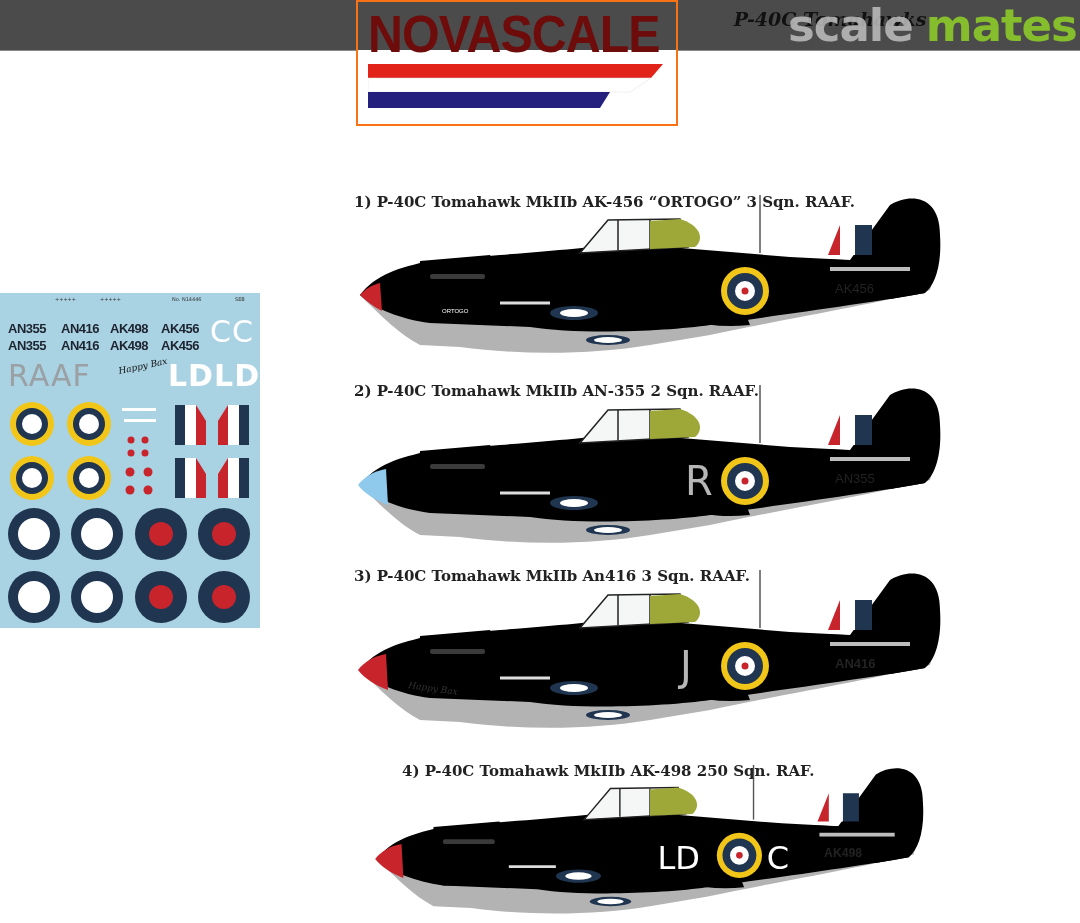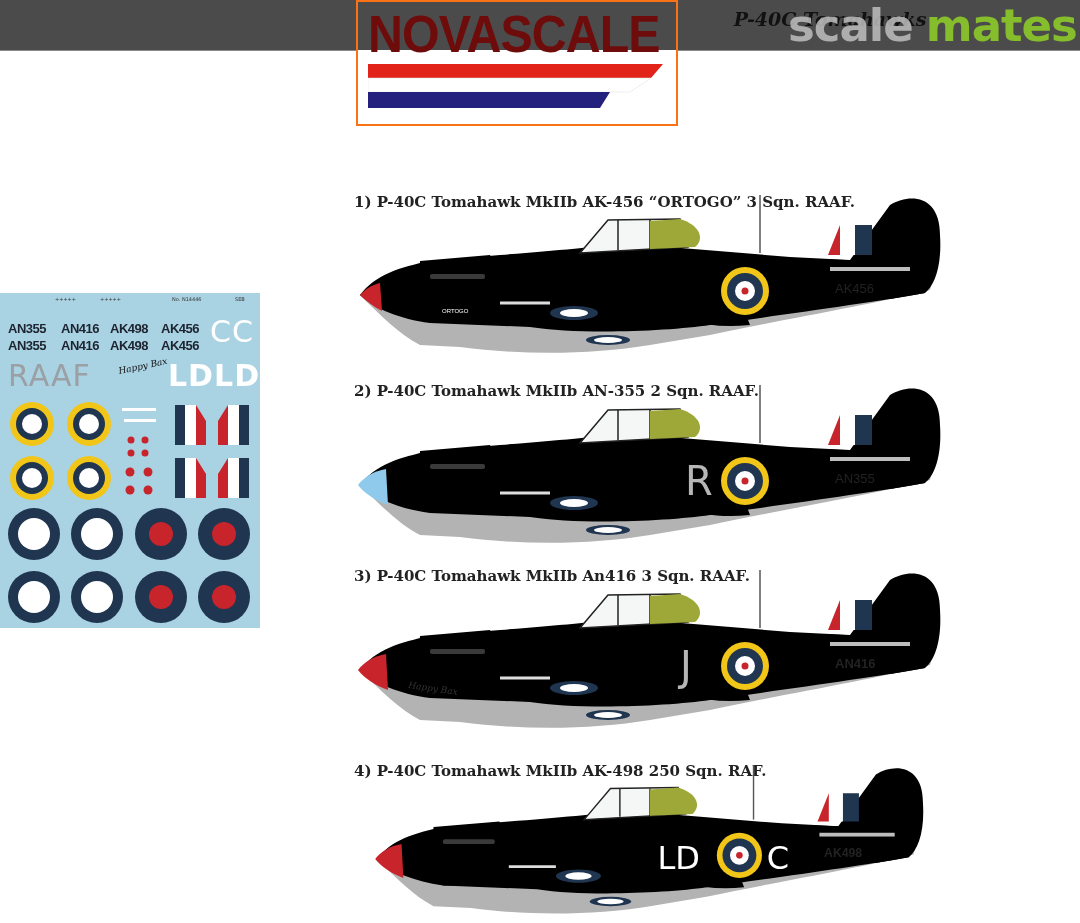--- a/index.html
+++ b/index.html
@@ -168,21 +168,21 @@
         <circle cx="161" cy="204" r="12" fill="#c8242b"></circle>
       <circle cx="224" cy="204" r="26" fill="#1f3550"></circle>
         <circle cx="224" cy="204" r="12" fill="#c8242b"></circle>
     </g>
   </svg>
 </div>
 
 <div class="caption" style="top:193px;">1) P-40C Tomahawk MkIIb AK-456 “ORTOGO” 3 Sqn. RAAF.</div>
 <div class="caption" style="top:382px;">2) P-40C Tomahawk MkIIb AN-355  2 Sqn. RAAF.</div>
 <div class="caption" style="top:567px;">3) P-40C Tomahawk MkIIb An416  3 Sqn. RAAF.</div>
-<div class="caption" style="top:762px;">4) P-40C Tomahawk MkIIb AK-498  250 Sqn. RAF.</div>
+<div class="caption" style="top:762px;margin-left:48px;">4) P-40C Tomahawk MkIIb AK-498  250 Sqn. RAF.</div>
 
 <svg width="0" height="0" style="position:absolute;">
   <defs>
     <g id="airframe">
 
       <path d="M10,100 C30,90 60,88 80,86 L560,70 C575,72 585,80 580,95 C520,110 430,125 360,140 L300,150 C240,160 170,160 110,152 L70,150 C50,140 30,120 10,100 Z" fill="#b3b3b3"></path>
 
       <path class="base" d="M10,100 C25,80 50,72 80,66 L150,60 C200,56 250,52 270,48 L440,62 L500,65 L540,10 C560,-2 590,0 590,40 C592,70 585,90 575,98 C520,108 430,120 360,130 C320,136 230,140 180,132 L80,128 C50,124 25,114 10,100 Z"></path>
 
       <path class="camo" d="M70,66 L140,60 C150,80 150,105 145,128 L80,128 C72,110 68,90 70,66 Z"></path>

